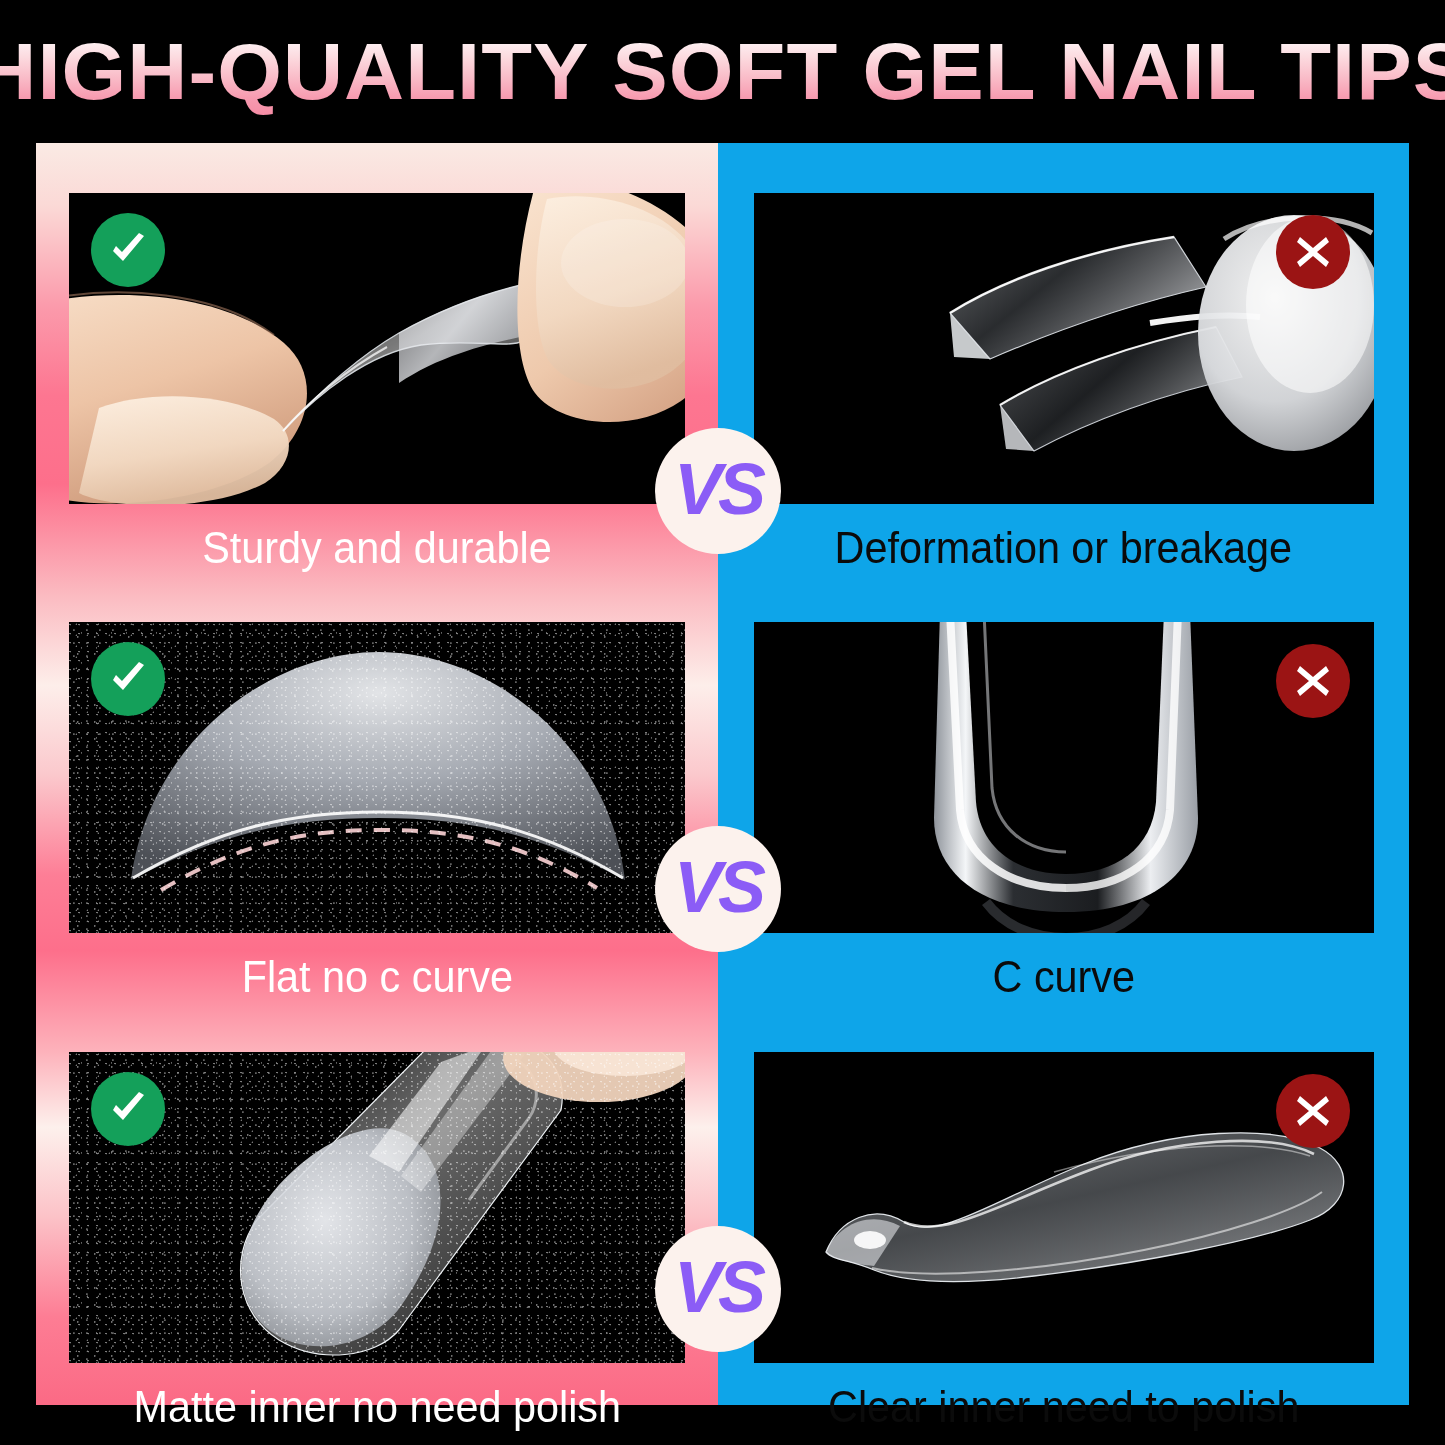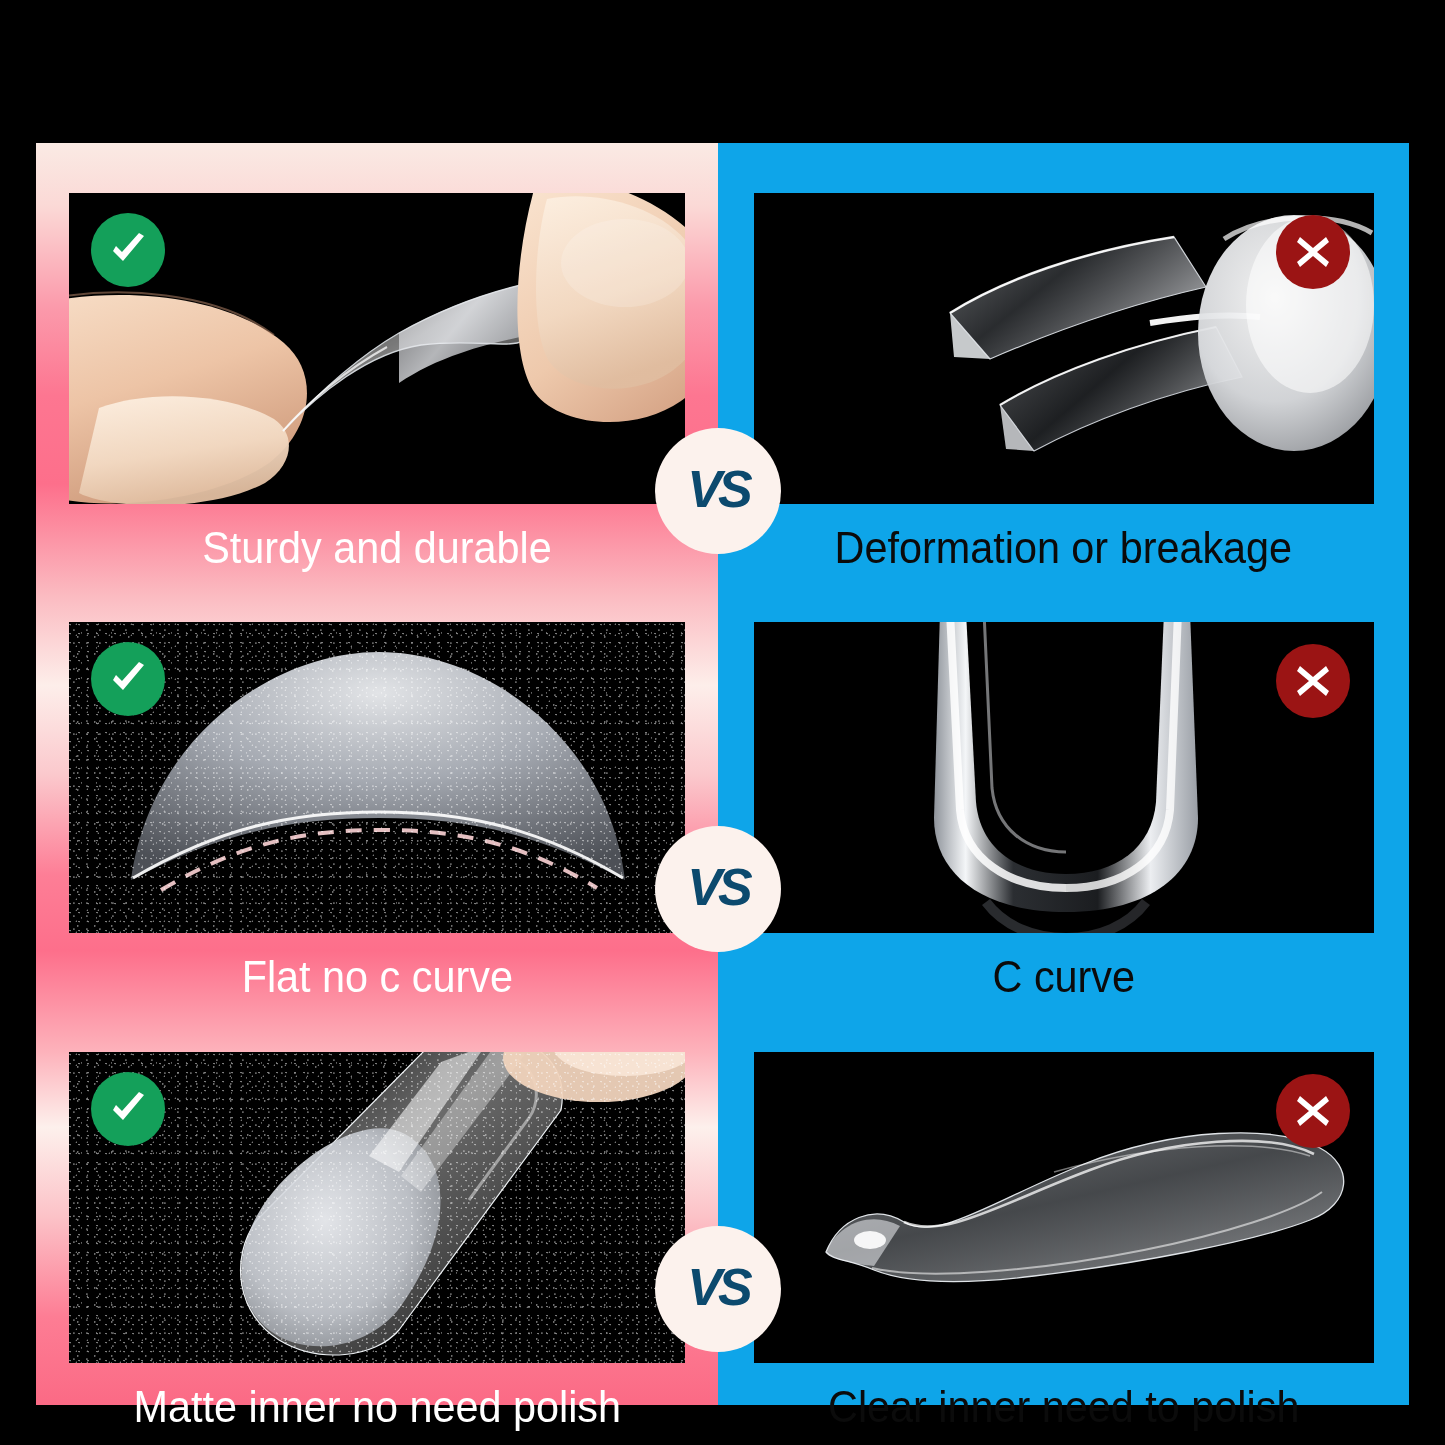--- a/index.html
+++ b/index.html
@@ -89,21 +89,21 @@
   .vs{
     position:absolute; z-index:20;
     width:126px; height:126px; border-radius:50%;
     background:#fcf2ed;
     display:flex; align-items:center; justify-content:center;
     left:682px; transform:translateX(-50%);
   }
   .vs-text{
     font-family:"Liberation Sans", sans-serif;
     font-weight:bold; font-style:italic;
-    font-size:52px; line-height:1; color:#0c4a6e;
+    font-size:72px; line-height:1; color:#8b5cf6;
     letter-spacing:-4px; transform:translateY(-2px);
   }
   .vs1{ top:285px; }
   .vs2{ top:683px; }
   .vs3{ top:1083px; }
 
   
   .art{ position:absolute; inset:0; }
 
   
@@ -118,20 +118,23 @@
       radial-gradient(circle at 52% 88%, rgba(255,255,255,.8) 0.6px, transparent 1px);
     background-size:9px 9px, 13px 13px, 11px 11px, 15px 15px, 17px 17px;
     opacity:.55; mix-blend-mode:screen;
   }
 </style>
 </head>
 <body>
 
 <div class="poster">
 
+  <div class="title-bar">
+    <div class="title">HIGH-QUALITY SOFT GEL NAIL TIPS</div>
+  </div>
 
   <div class="panels">
 
     <div class="panel panel-good">
       <div class="rows">
 
         <div class="row">
           <div class="photo">
             <svg class="art" viewBox="0 0 616 311" preserveAspectRatio="none">
               <defs>

